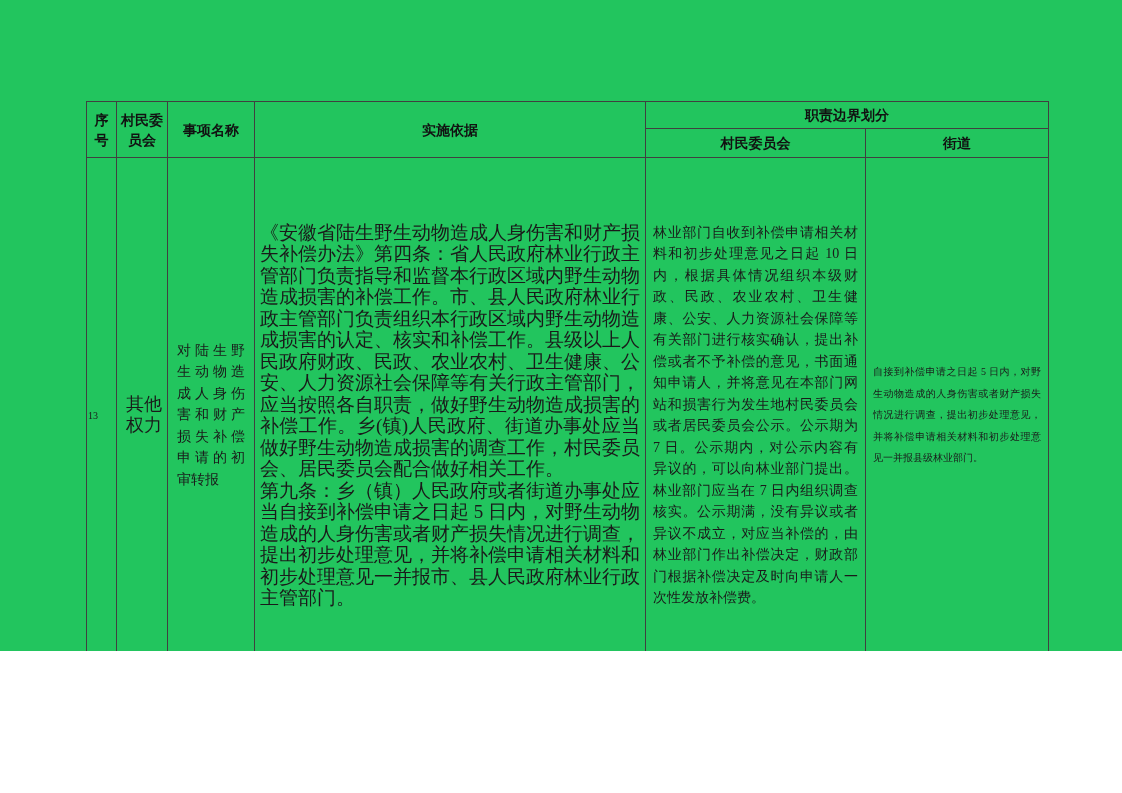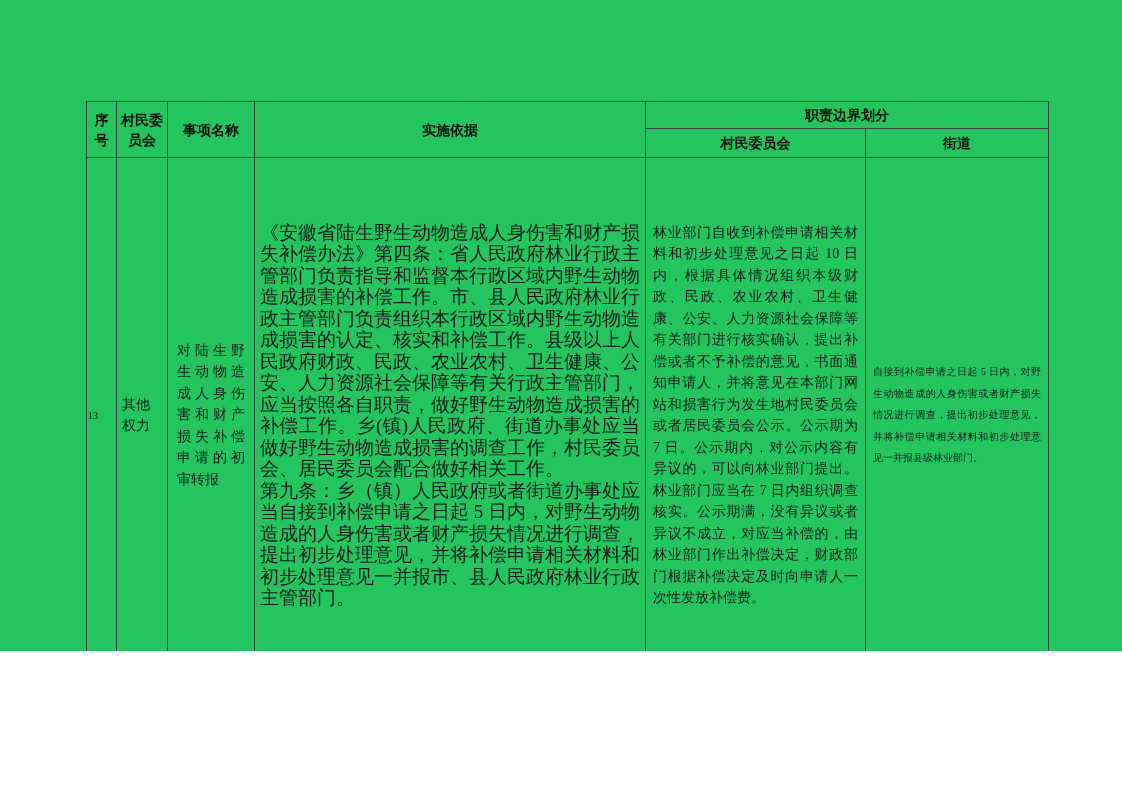--- a/index.html
+++ b/index.html
@@ -41,22 +41,22 @@
   }
   tr.hdr-row-1 { height: 27px; }
   tr.hdr-row-2 { height: 29px; }
   tr.body-row  { height: 515px; }
 
   td.cell-serial {
     text-align: left;
     font-size: 10px;
   }
   td.cell-power-type {
-    text-align: left;
-    font-size: 14px;
+    text-align: right;
+    font-size: 18px;
     line-height: 21.5px;
     padding: 0 5px;
   }
   td.cell-item-name {
     font-size: 14px;
     line-height: 21.5px;
     padding: 0 9px;
     text-align: justify;
     text-justify: inter-character;
     word-break: break-all;

